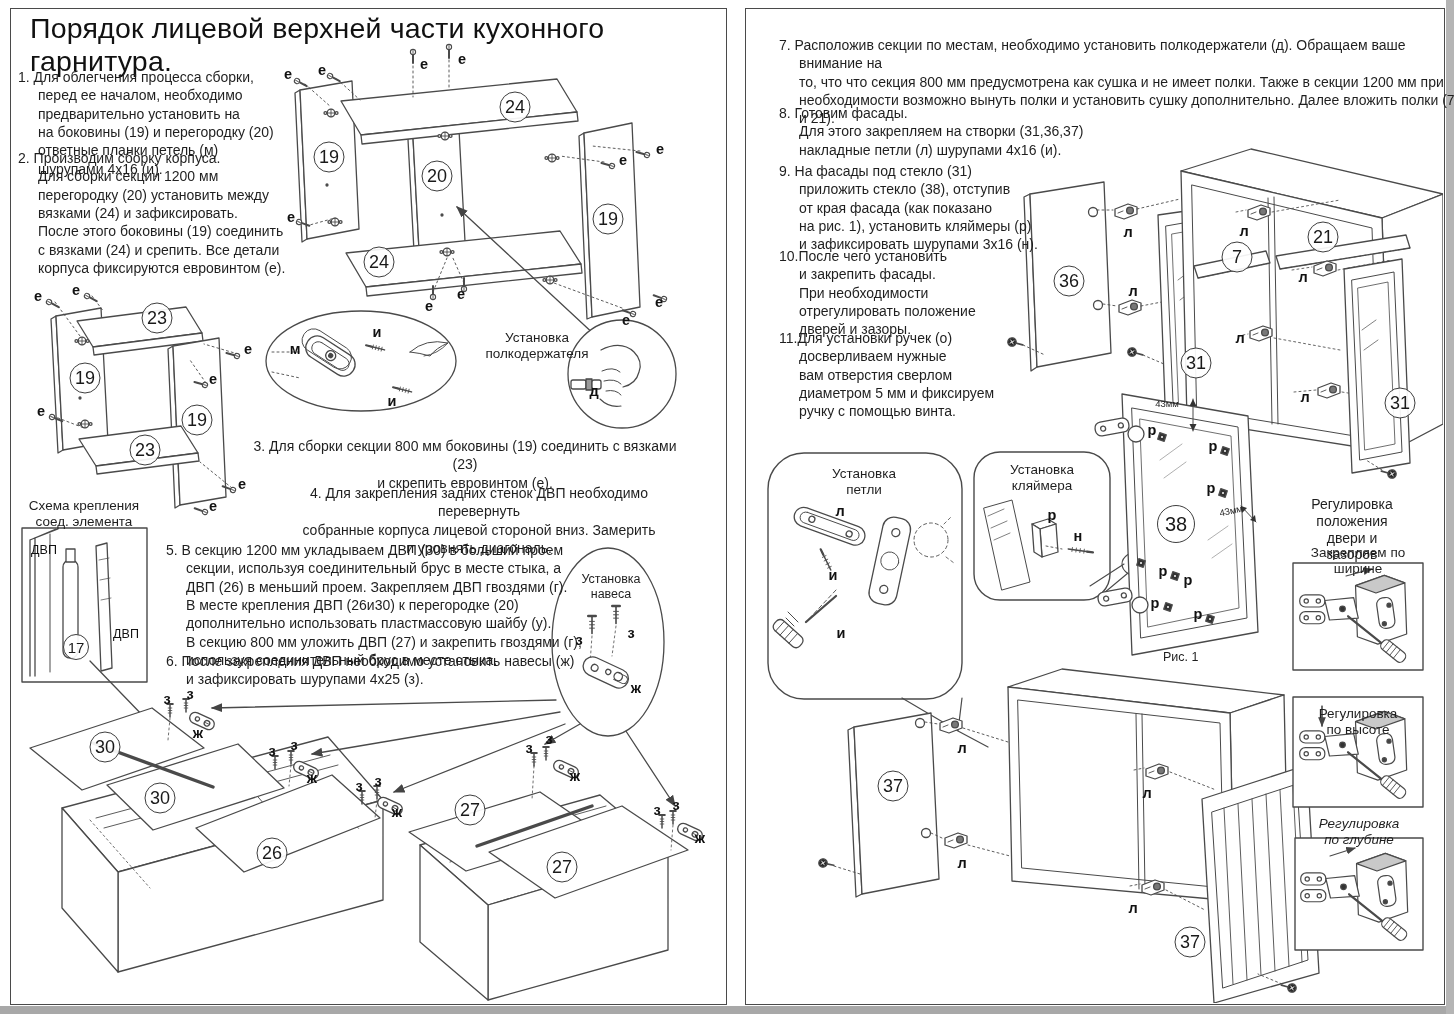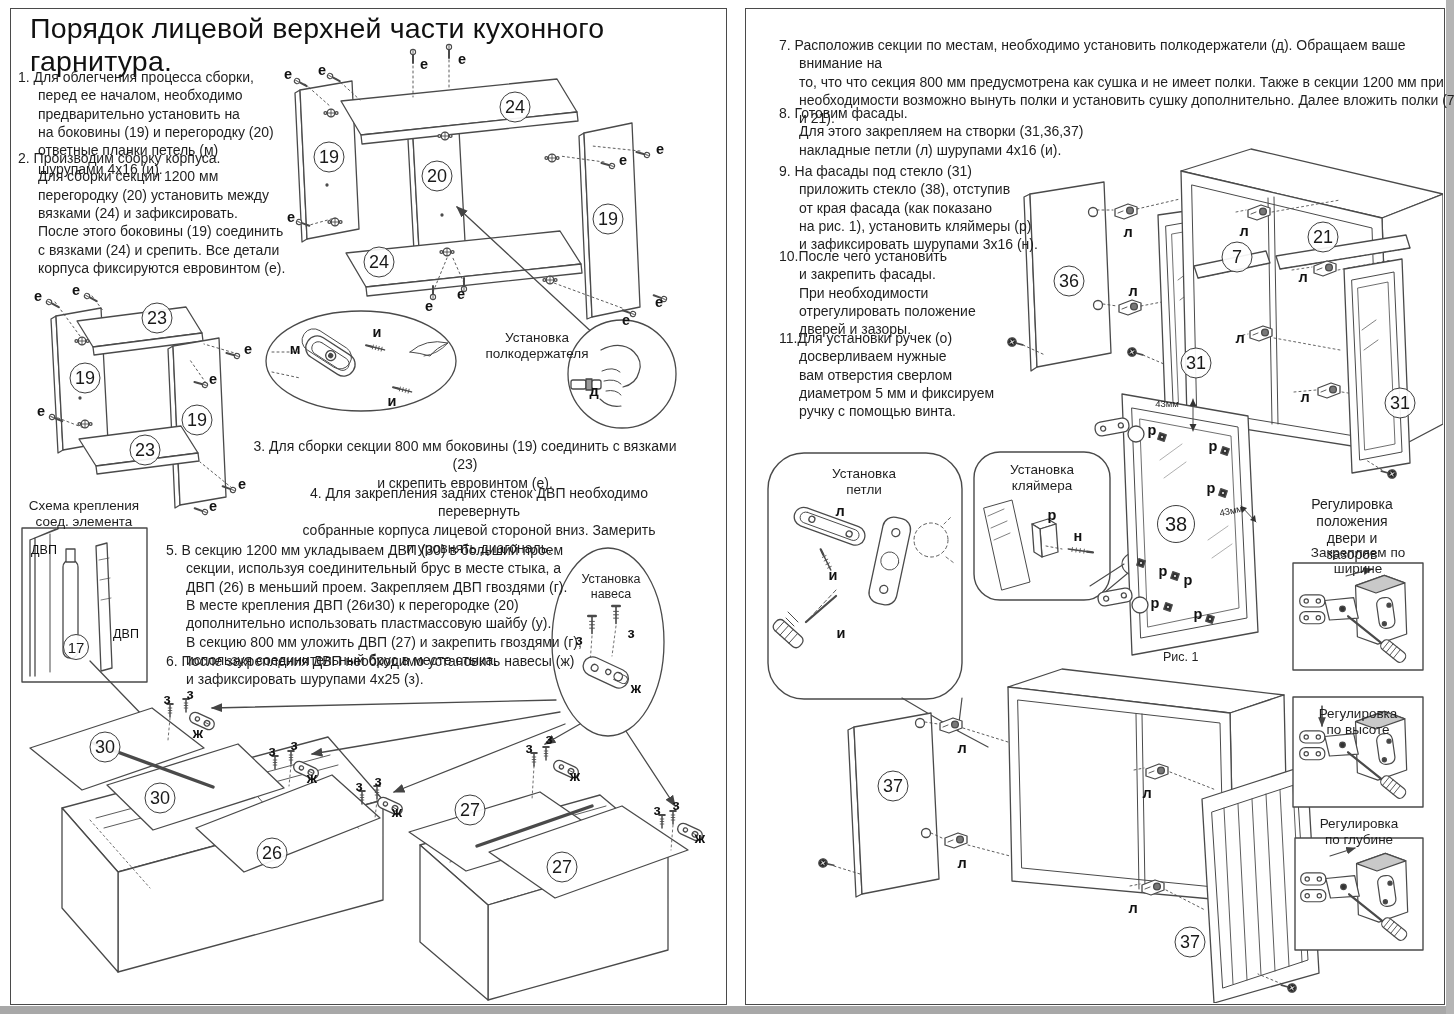--- a/index.html
+++ b/index.html
@@ -508,21 +508,21 @@
 навеса</div>
 <div class="cap" style="left:864px;top:466px;">Установка
 петли</div>
 <div class="cap" style="left:1042px;top:462px;">Установка
 кляймера</div>
 <div class="cap hd" style="left:1352px;top:496px;">Регулировка
 положения
 двери и зазоров</div>
 <div class="cap" style="left:1358px;top:545px;">Закрепляем по ширине</div>
 <div class="cap" style="left:1358px;top:706px;">Регулировка по высоте</div>
-<div class="cap" style="left:1359px;top:816px;">Регулировка по глубине</div>
+<div class="cap" style="left:1359px;top:816px;font-style:italic;">Регулировка по глубине</div>
 <div class="t" style="left:1163px;top:650px;font-size:12.5px;">Рис. 1</div>
 <div class="cap" style="left:1167px;top:398px;font-size:9.5px;">43мм</div>
 <div class="cap" style="left:1231px;top:505px;font-size:9.5px;transform:translate(-50%,0) rotate(-12deg);">43мм</div>
 
 <div class="part" style="left:515px;top:107px;">24</div>
 <div class="part" style="left:329px;top:157px;">19</div>
 <div class="part" style="left:437px;top:176px;">20</div>
 <div class="part" style="left:608px;top:219px;">19</div>
 <div class="part" style="left:379px;top:262px;">24</div>
 <div class="part" style="left:157px;top:318px;">23</div>

